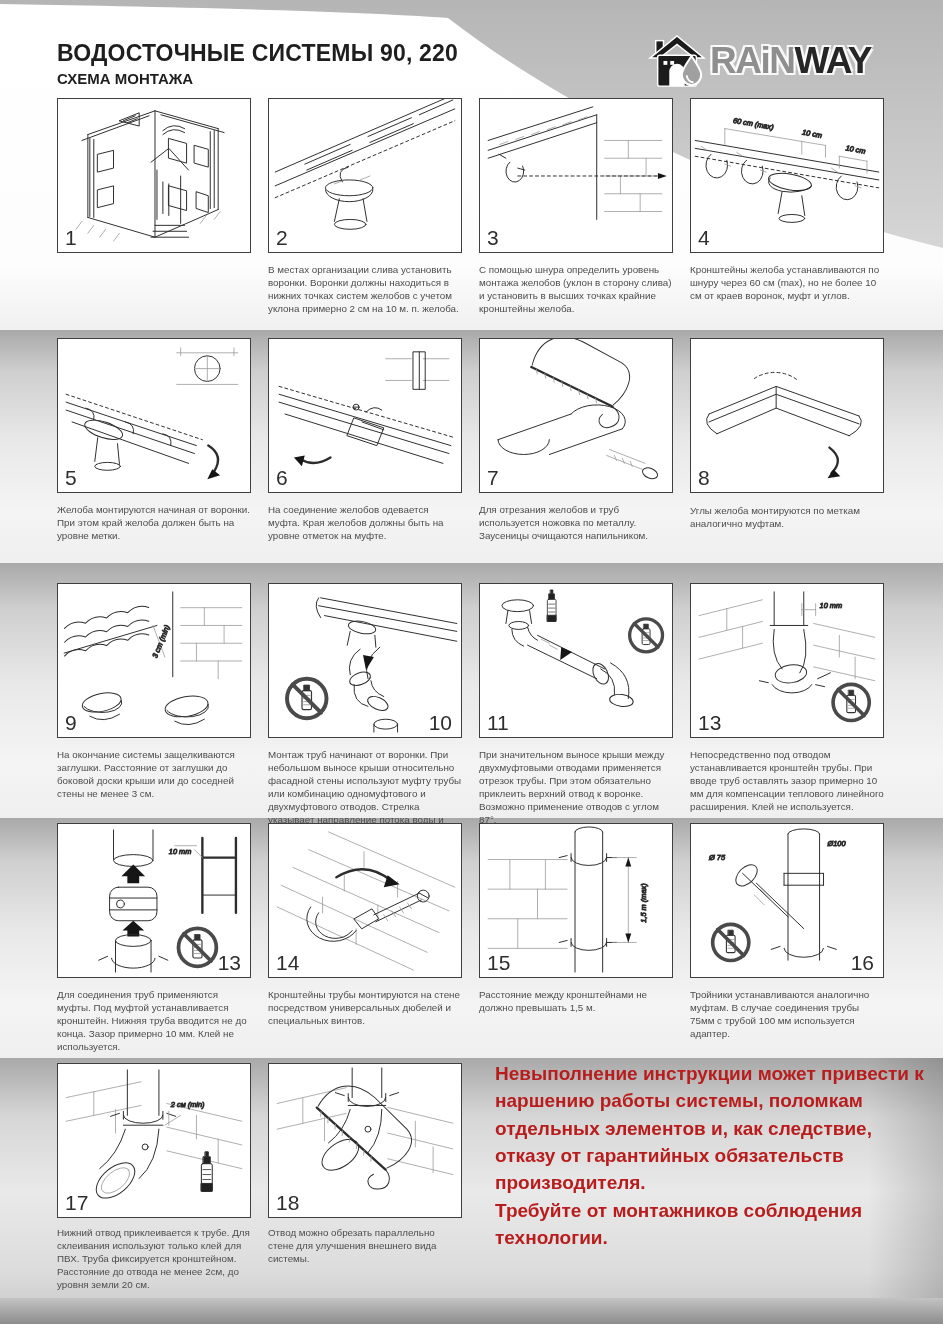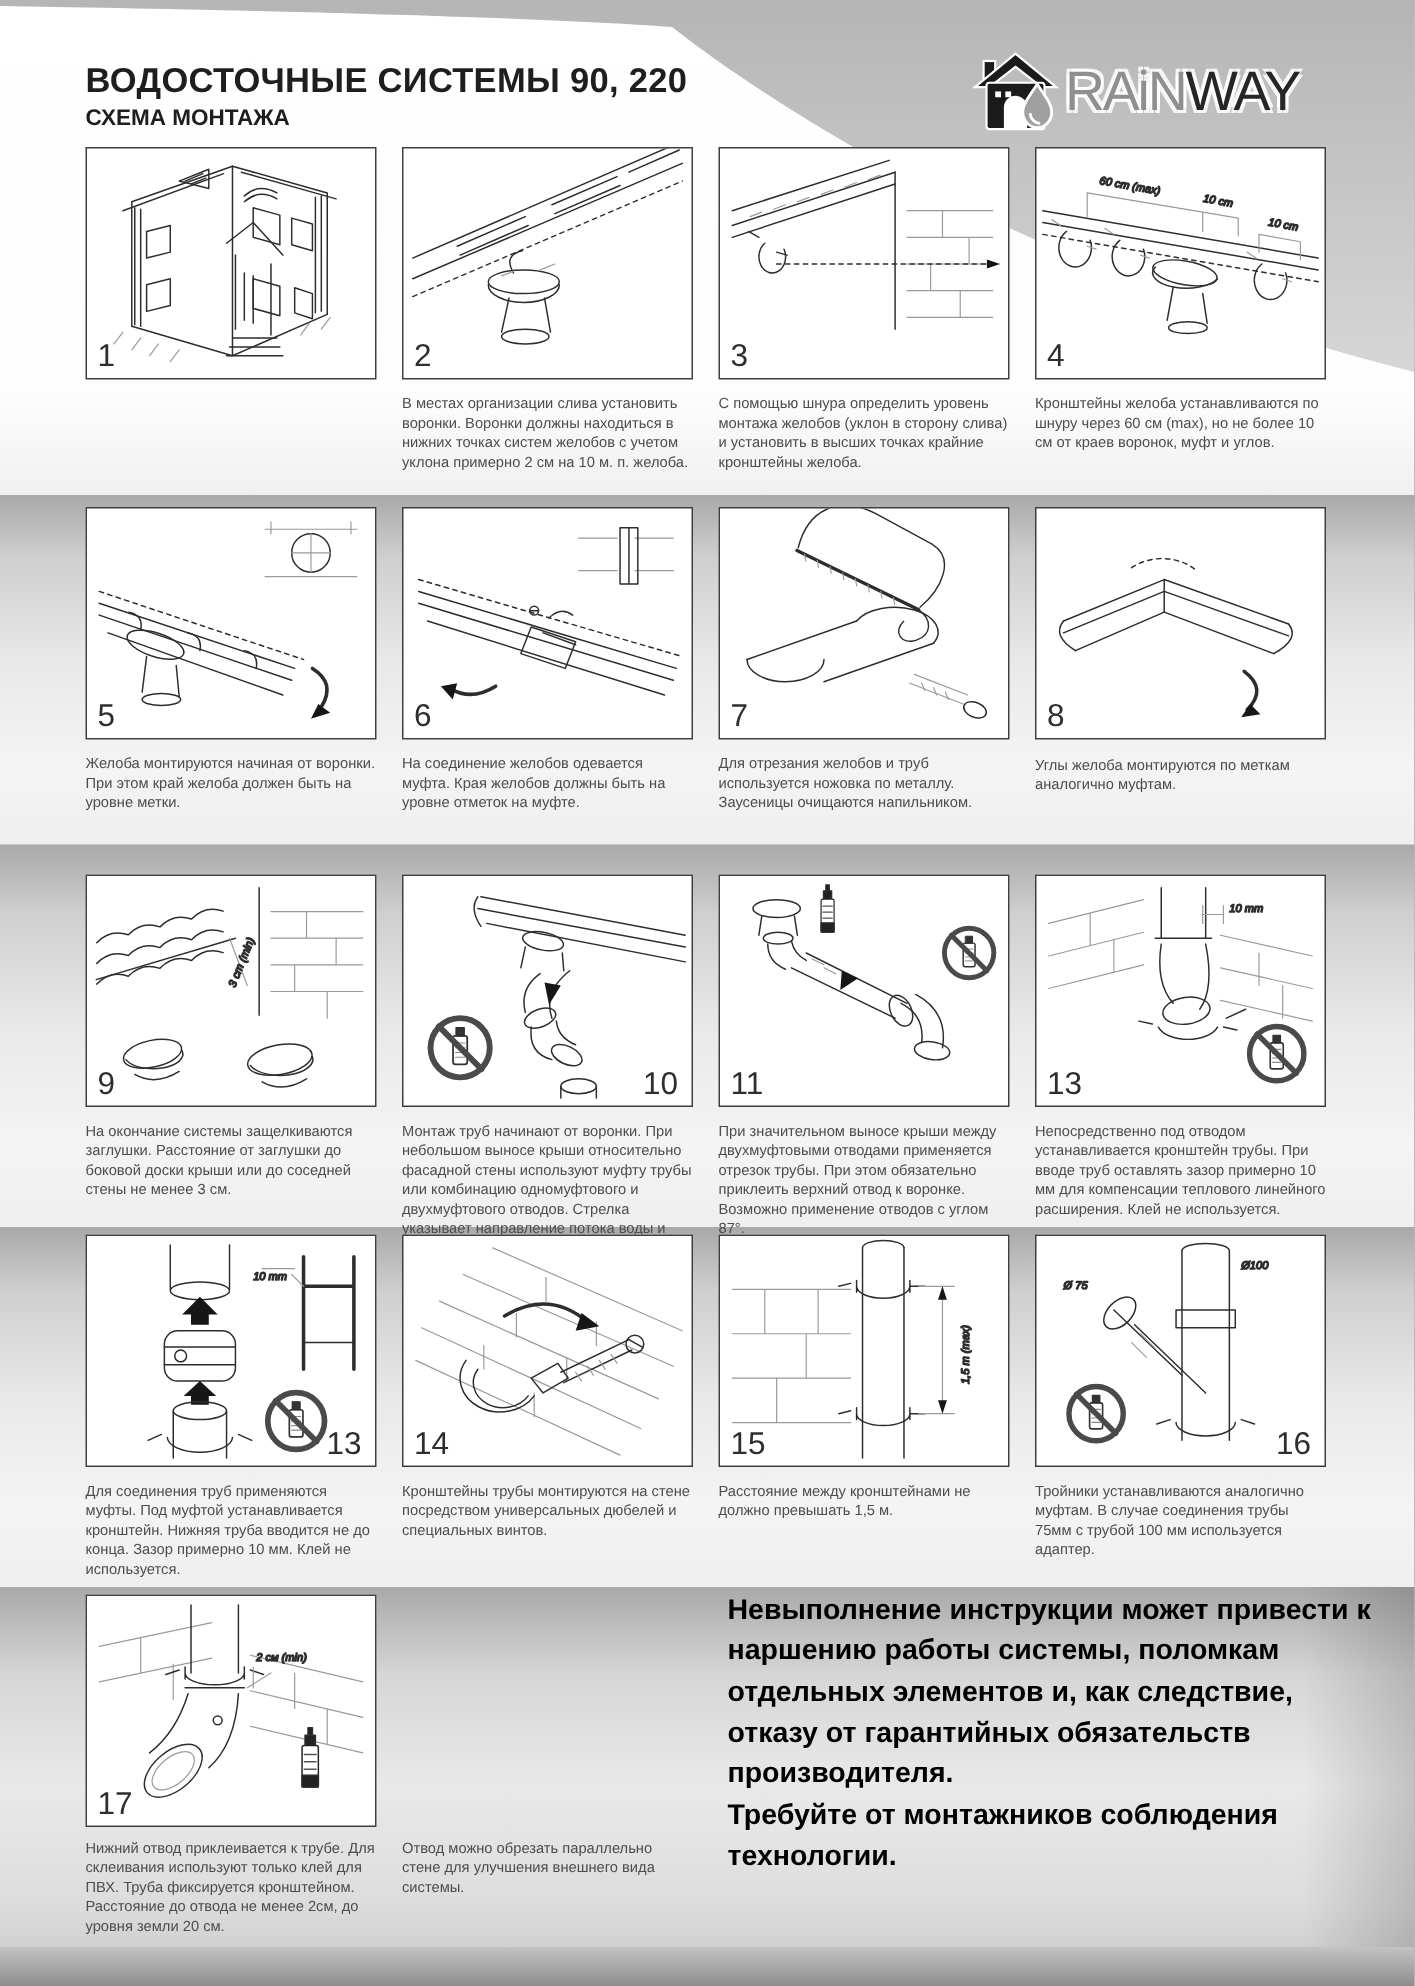--- a/index.html
+++ b/index.html
@@ -13,29 +13,29 @@
   .band4{top:818px;height:240px;}
   .band5{top:1058px;height:266px;background:linear-gradient(180deg,#a9a9a9 0%,#d6d6d6 22%,#e9e9e9 50%,#dcdcdc 80%,#c6c6c6 100%);}
   .footer-strip{position:absolute;left:0;top:1298px;width:943px;height:26px;
         background:linear-gradient(180deg,#c3c3c3,#8d8d8d);}
   .shade-right{position:absolute;right:0;top:1058px;width:75px;height:240px;
         background:linear-gradient(90deg,rgba(0,0,0,0) 0%,rgba(60,60,60,0.22) 100%);}
   .swoosh{position:absolute;top:0;left:0;}
   .t1{position:absolute;left:57px;top:40px;font-size:23px;font-weight:bold;color:#1e1e1e;letter-spacing:.2px;margin:0;}
   .t2{position:absolute;left:57px;top:70px;font-size:15px;font-weight:bold;color:#1e1e1e;margin:0;}
   .logo{position:absolute;left:648px;top:32px;display:flex;align-items:center;gap:4px;}
-  .logo-text{font-size:37px;font-weight:400;letter-spacing:-1.5px;line-height:1;
+  .logo-text{font-size:37px;font-weight:700;letter-spacing:-1.5px;line-height:1;
         text-shadow:2px 2px 0 rgba(255,255,255,.85),-2px -2px 0 rgba(255,255,255,.85),2px -2px 0 rgba(255,255,255,.85),-2px 2px 0 rgba(255,255,255,.85);}
   .logo-rain{color:#8f8f8f;} .logo-way{color:#262626;}
   .panel{position:absolute;width:194px;height:155px;background:#fff;border:1px solid #3f3f3f;box-sizing:border-box;}
   .art{position:absolute;left:0;top:0;width:100%;height:100%;}
   .num{position:absolute;left:7px;bottom:2px;font-size:21px;color:#2e2e2e;}
   .num-r{left:auto;right:9px;}
   .cap{position:absolute;width:194px;margin:0;font-size:9.8px;line-height:1.33;color:#4d4d4d;}
-  .warn{position:absolute;left:485px;top:1060px;width:430px;color:#000000;}
+  .warn{position:absolute;left:495px;top:1060px;width:430px;color:#b91c1c;}
   .warn p{margin:0;font-size:19px;font-weight:bold;line-height:1.44;}
   .ln{fill:none;stroke:#2d2d2d;stroke-width:1;stroke-linecap:round;stroke-linejoin:round;}
   .thick{stroke-width:2.4;}
   .lt{fill:none;stroke:#9a9a9a;stroke-width:.8;}
   .dsh{stroke-dasharray:3 3;}
   .blk{fill:#161616;stroke:none;}
   .lbl{font-family:"Liberation Sans",sans-serif;font-size:7.5px;font-style:italic;fill:#333;}
 </style>
 </head>
 <body>
@@ -436,20 +436,35 @@
         <ellipse class="lt" cx="58" cy="118" rx="17" ry="9" transform="rotate(-40 58 118)"></ellipse>
         <circle cx="88" cy="84" r="3"></circle>
         <use href="#sym-glue" x="140" y="86" width="20" height="46"></use>
         <path class="lt" d="M112 48 v14 M124 52 l-16 10"></path>
         <text class="lbl" x="114" y="44">2 см (min)</text>
       </g>
     </svg>
     <span class="num">17</span>
   </div>
 
+  <div class="panel" style="left:268px;top:1063px">
+    <svg class="art" viewBox="0 0 194 155">
+      <g class="ln">
+        <path class="lt" d="M8 40 l70 -16 M8 66 l70 -16 M120 44 l66 16 M120 70 l66 16 M120 96 l66 16 M34 34 v26 M56 52 v26 M148 58 v26 M166 84 v26"></path>
+        <path d="M84 4 v30 M114 4 v30"></path>
+        <path d="M80 34 a19 9 0 0 0 38 0 M80 30 v8 M118 30 v8 M76 32 l-9 -3 M122 32 l9 -3"></path>
+        <path d="M80 42 h38"></path>
+        <path d="M82 46 q-6 22 -22 34 M114 46 q0 28 -14 44"></path>
+        <ellipse cx="72" cy="92" rx="21" ry="12" transform="rotate(-35 72 92)"></ellipse>
+        <circle cx="100" cy="66" r="3"></circle>
+        <use href="#sym-saw" x="0" y="0" width="128" height="84" transform="translate(34 30) rotate(42 64 42)"></use>
+      </g>
+    </svg>
+    <span class="num">18</span>
+  </div>
 
   <div class="warn">
     <p>Невыполнение инструкции может привести к наршению работы системы, поломкам отдельных элементов и, как следствие, отказу от гарантийных обязательств производителя.</p>
     <p>Требуйте от монтажников соблюдения технологии.</p>
   </div>
 
   <p class="cap" style="left:57px;top:1226px">Нижний отвод приклеивается к трубе. Для склеивания используют только клей для ПВХ. Труба фиксируется кронштейном. Расстояние до отвода не менее 2см, до уровня земли 20 см.</p>
   <p class="cap" style="left:268px;top:1226px">Отвод можно обрезать параллельно стене для улучшения внешнего вида системы.</p>
 
 </div>

